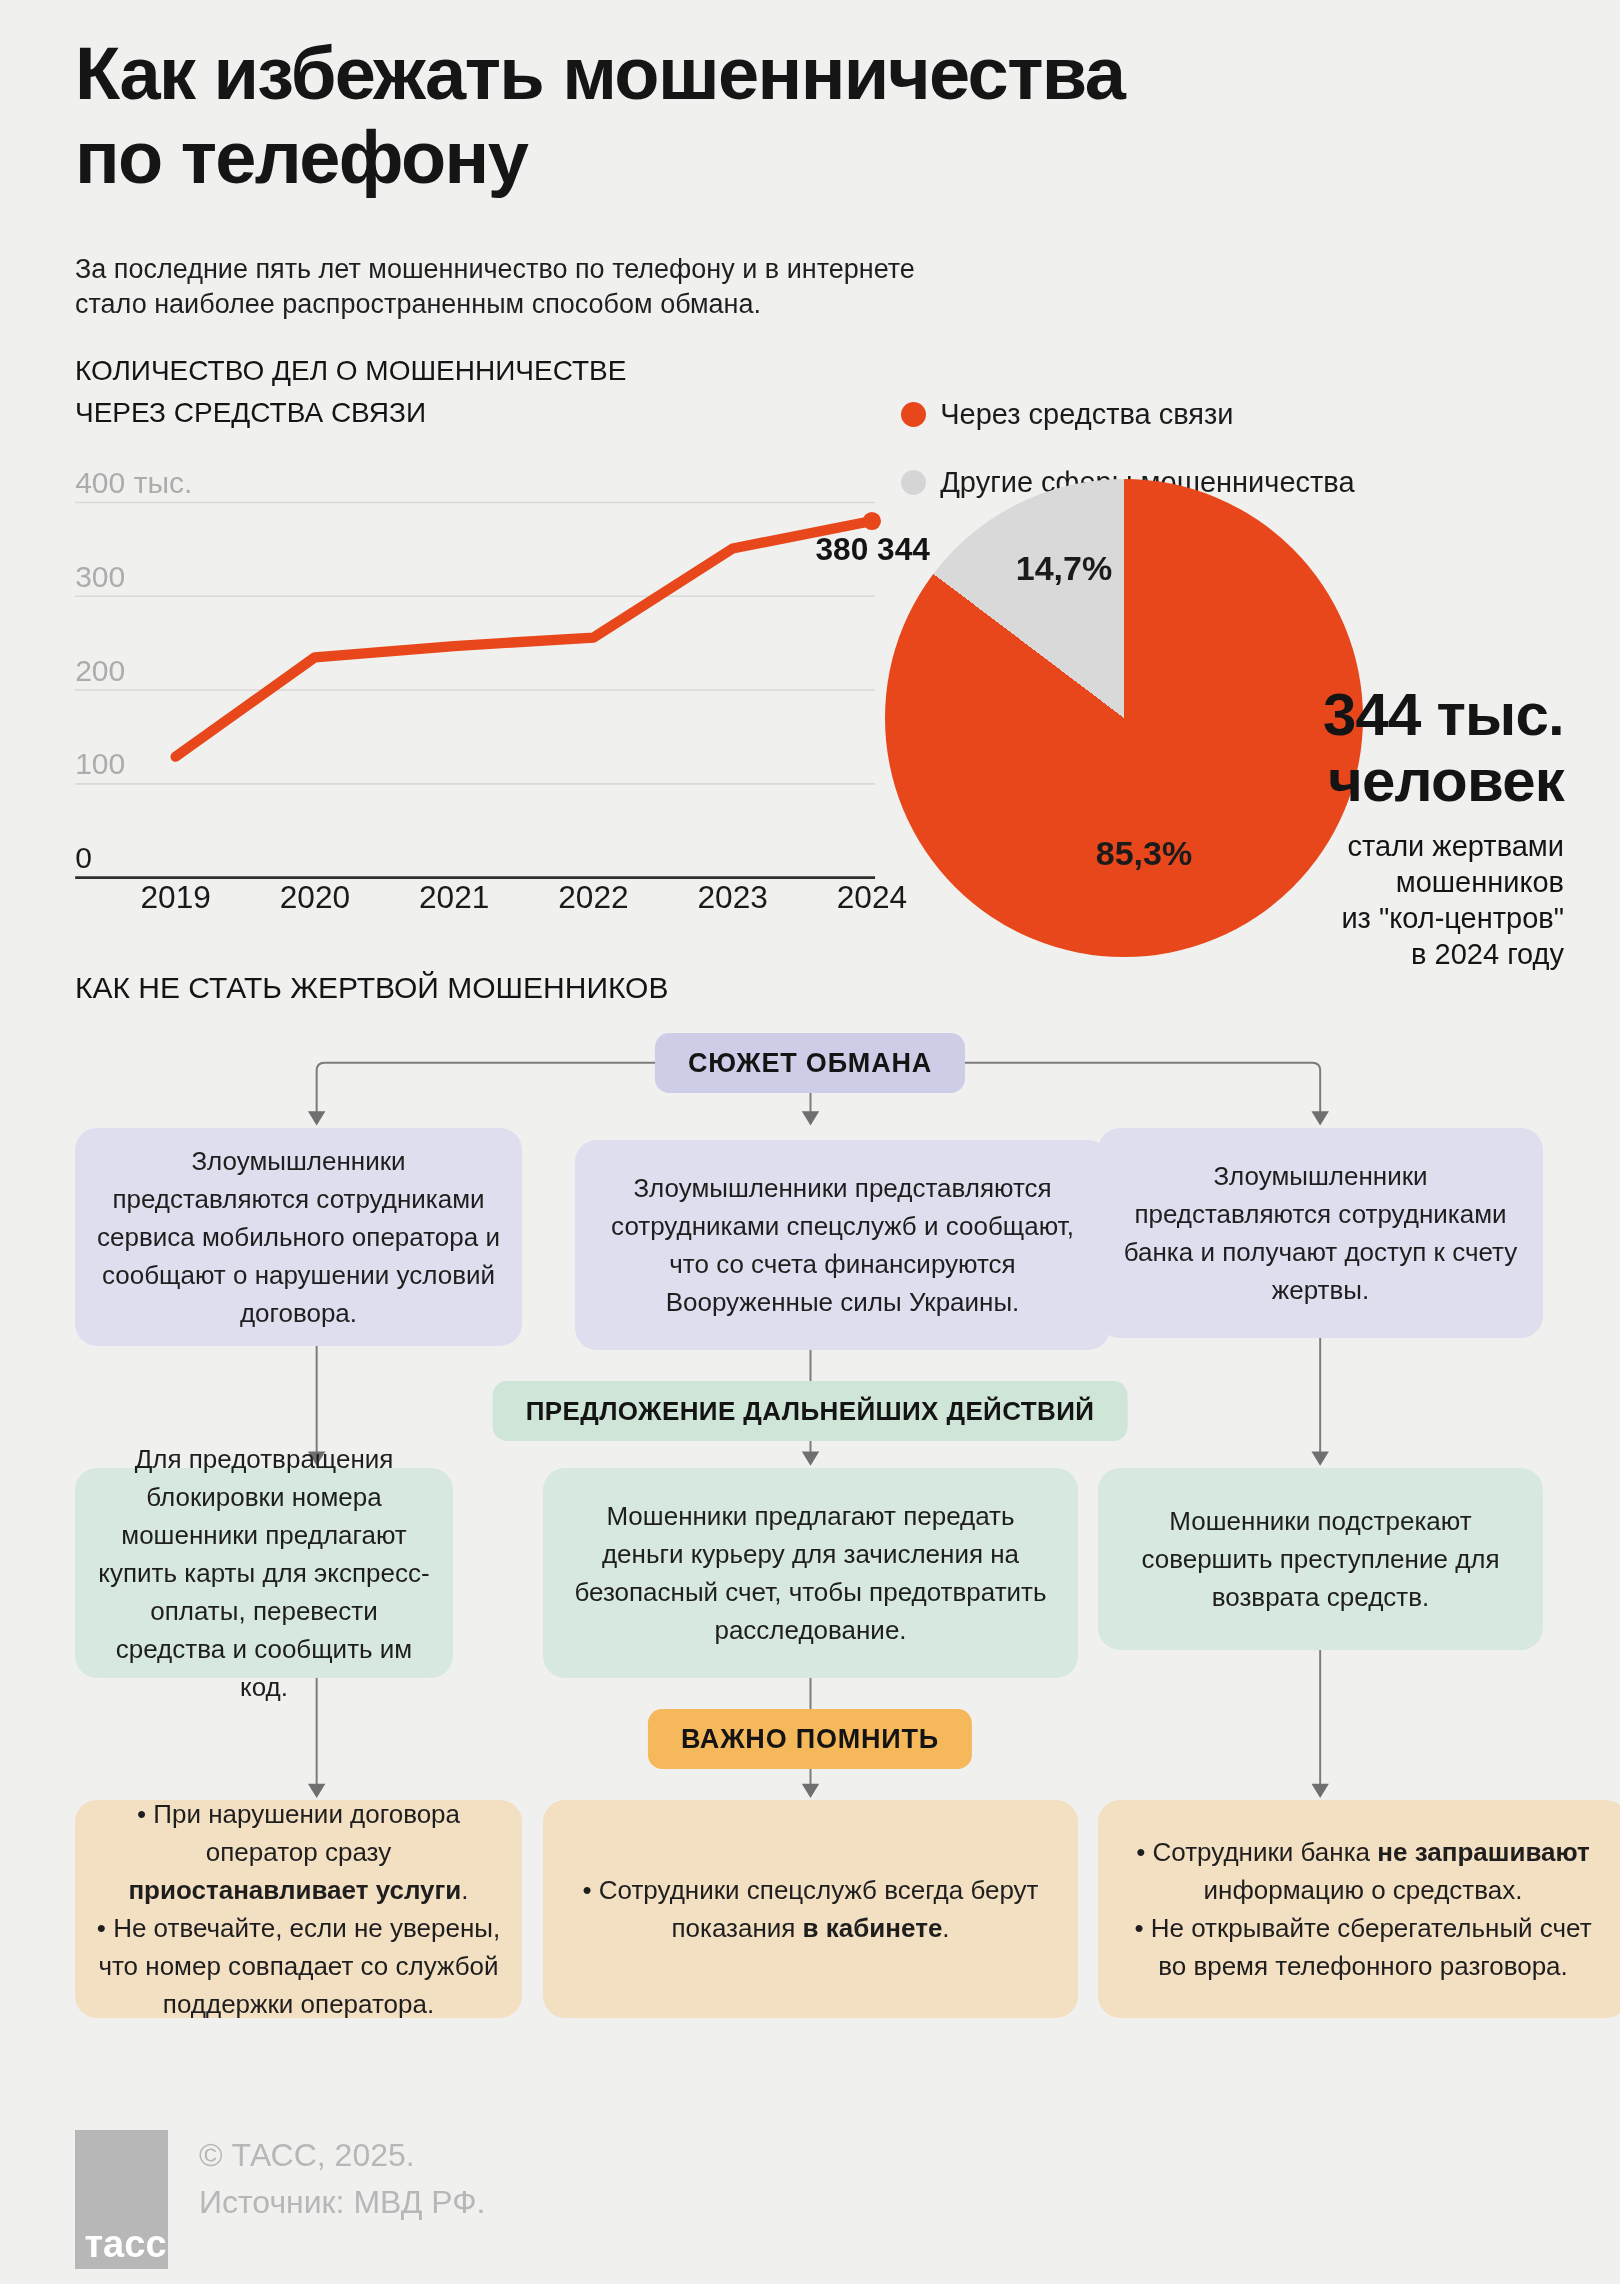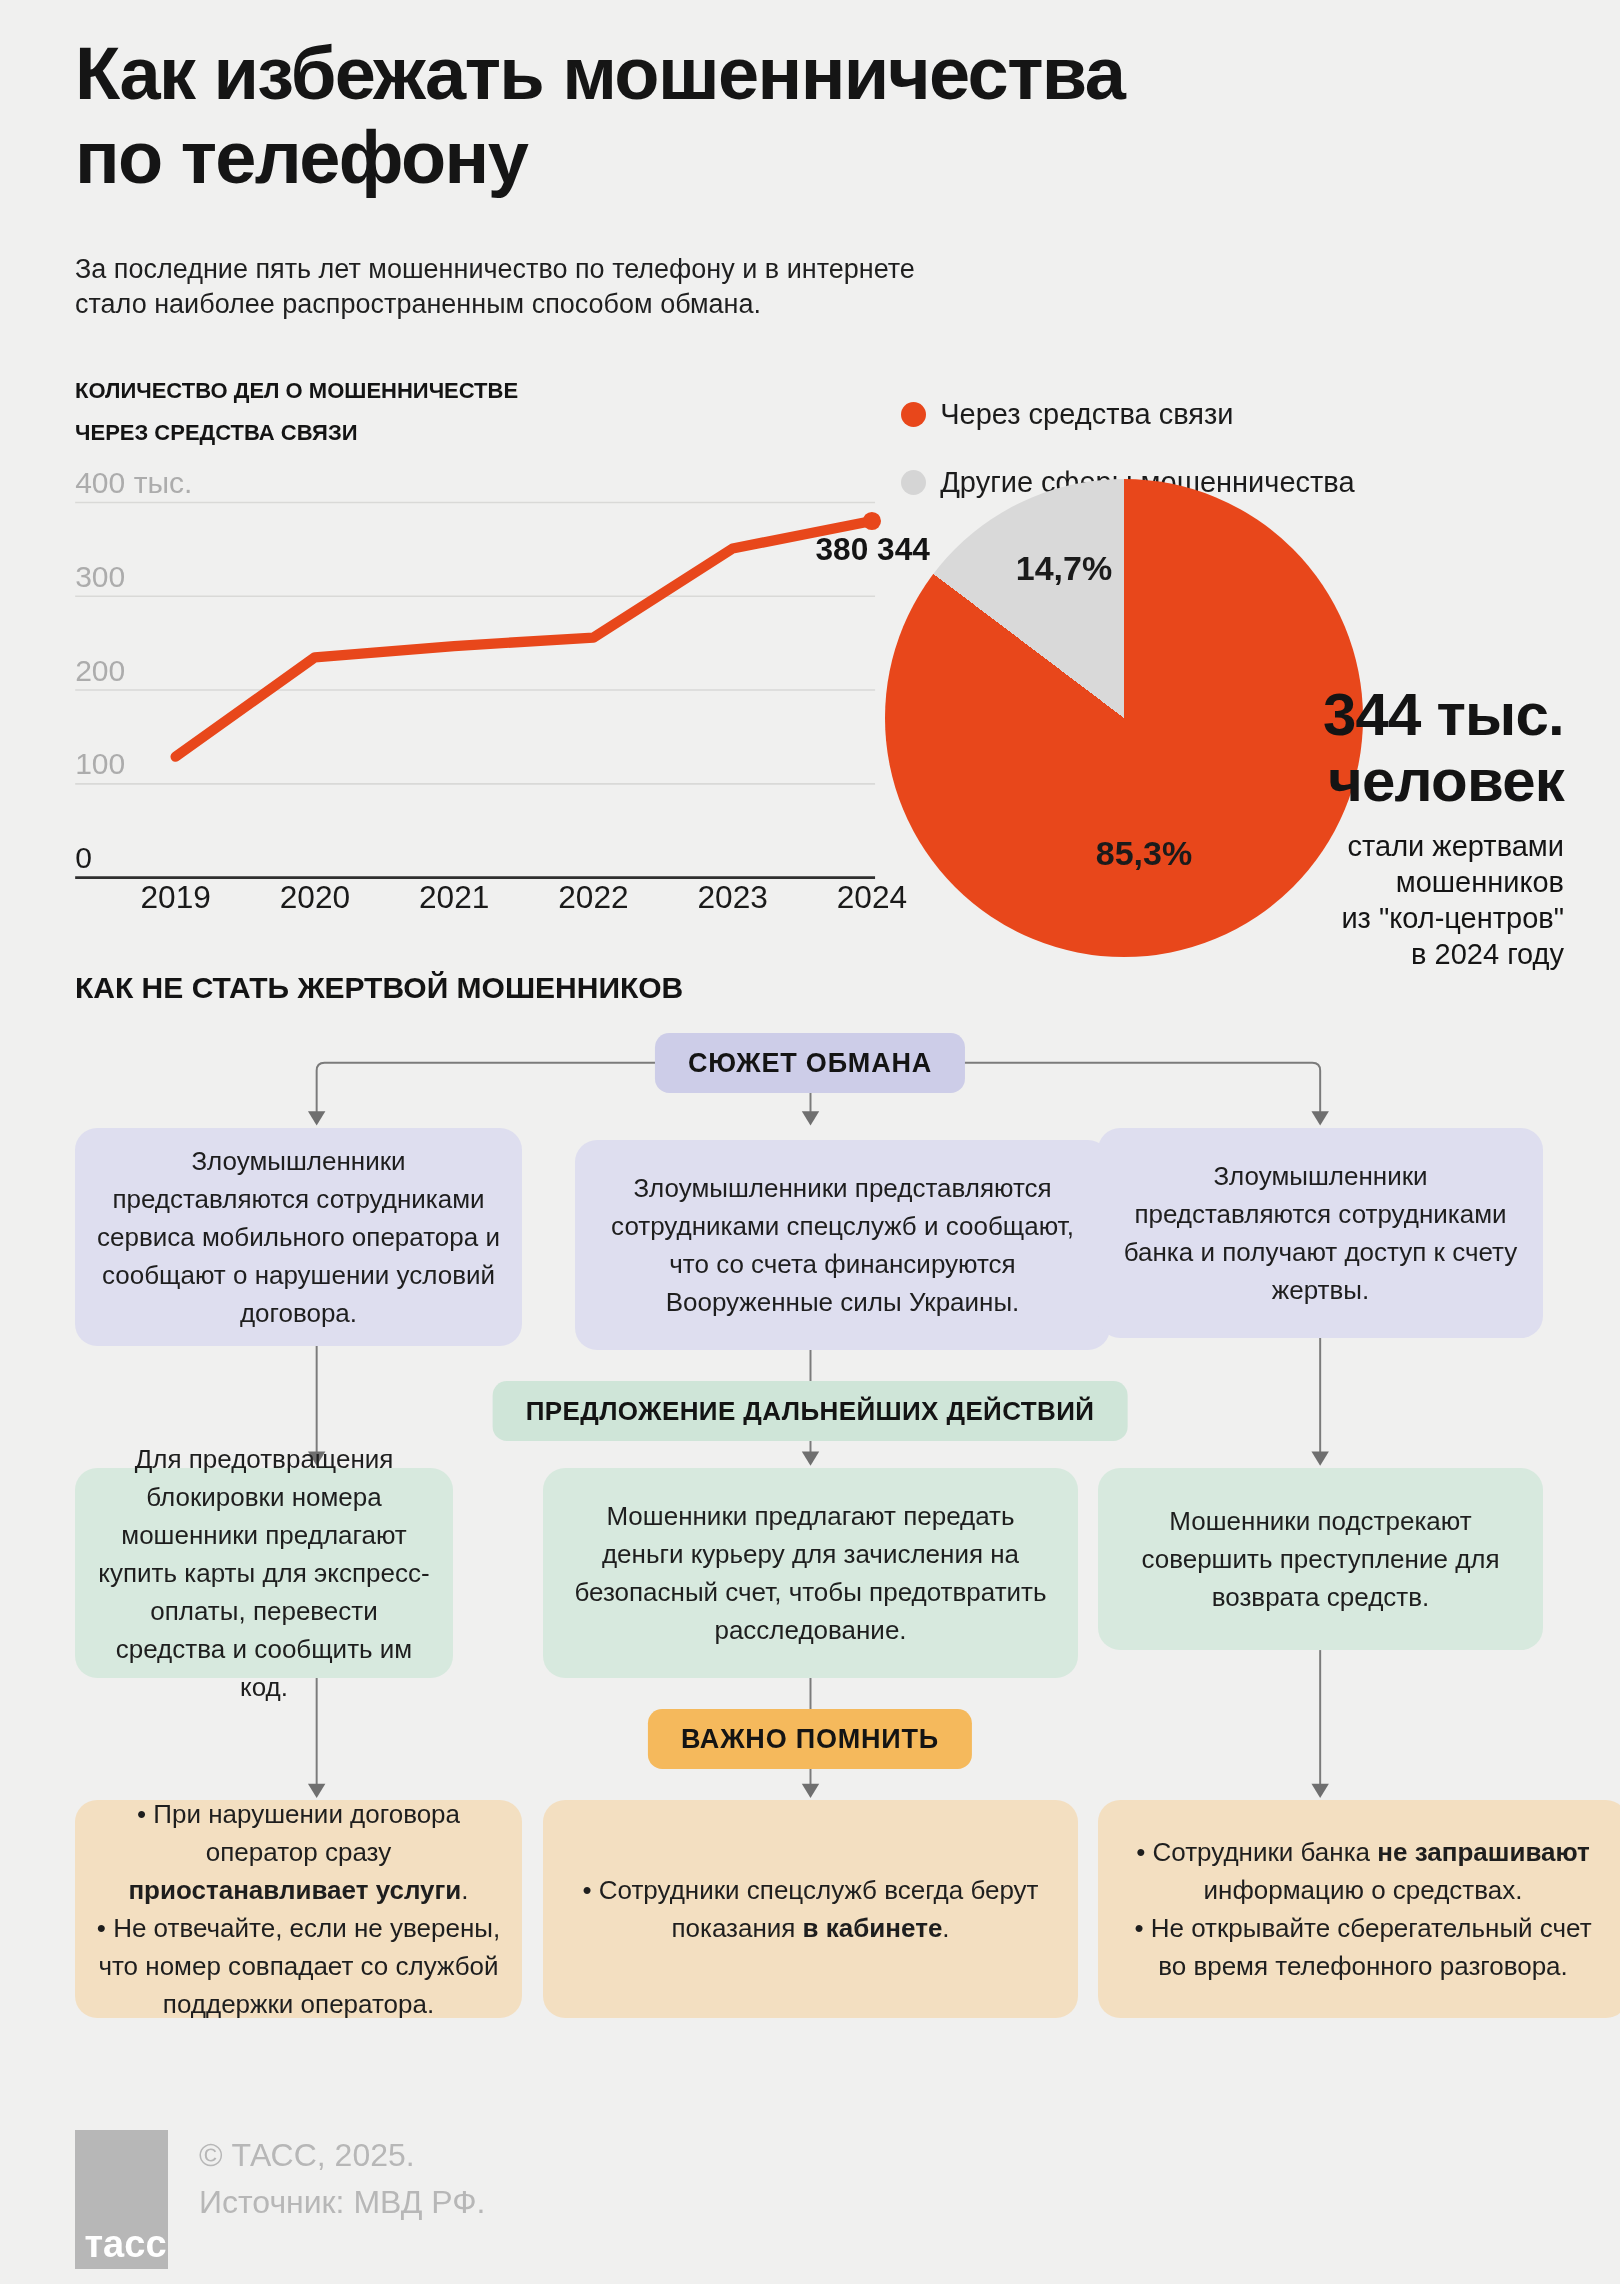--- a/index.html
+++ b/index.html
@@ -3,22 +3,22 @@
 <meta charset="utf-8">
 <style>
   html,body{margin:0;padding:0;}
   body{background:#f0f0ef;font-family:"Liberation Sans","DejaVu Sans",sans-serif;}
   .page{position:relative;width:1621px;height:2284px;background:#f0f0ef;overflow:hidden;}
   .abs{position:absolute;margin:0;}
 
   .title{left:75px;top:32px;font-size:74px;line-height:84px;font-weight:700;letter-spacing:-1.6px;color:#151515;}
   .subtitle{left:75px;top:252px;font-size:27px;line-height:35px;font-weight:400;color:#1f1f1f;}
 
-  .chart-heading{left:75px;top:370px;font-size:22px;line-height:42px;font-weight:700;color:#141414;}
-  .flow-heading{left:75px;top:969px;font-size:30px;line-height:38px;font-weight:700;color:#141414;}
+  .chart-heading{left:75px;top:350px;font-size:28px;line-height:42px;font-weight:400;color:#141414;}
+  .flow-heading{left:75px;top:969px;font-size:30px;line-height:38px;font-weight:400;color:#141414;}
 
   .legend{left:901px;top:396px;display:flex;flex-direction:column;gap:32px;}
   .legend-row{display:flex;align-items:center;gap:14.2px;height:36px;}
   .dot{width:25px;height:25px;border-radius:50%;flex:0 0 auto;}
   .legend-label{font-size:29px;color:#1b1b1b;}
 
   #line-chart{left:0;top:443px;width:989px;height:491px;}
 
   #pie{left:885px;top:479px;width:478px;height:478px;border-radius:50%;}
   .pie-label{width:174px;text-align:center;font-size:34px;font-weight:600;color:#1b1b1b;}

